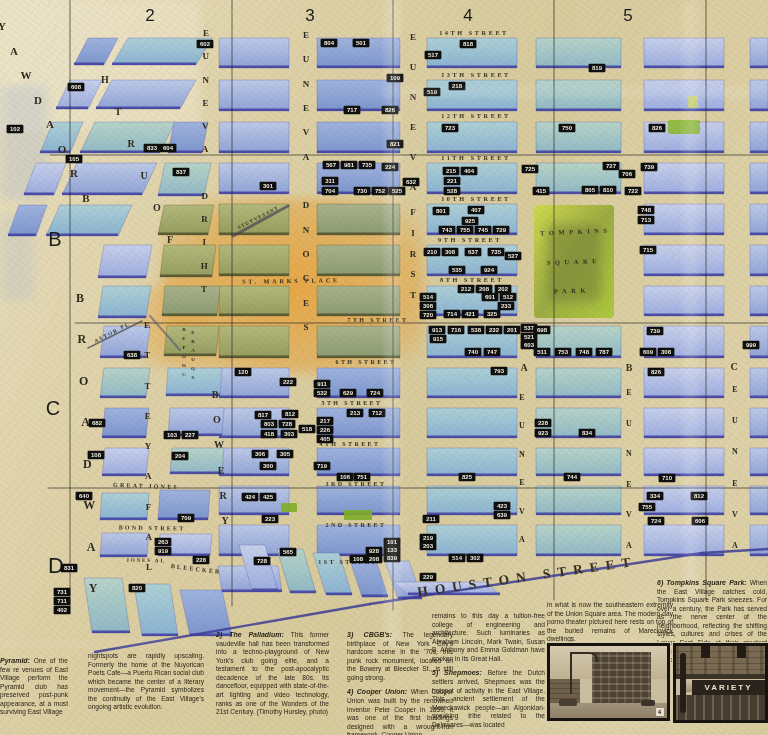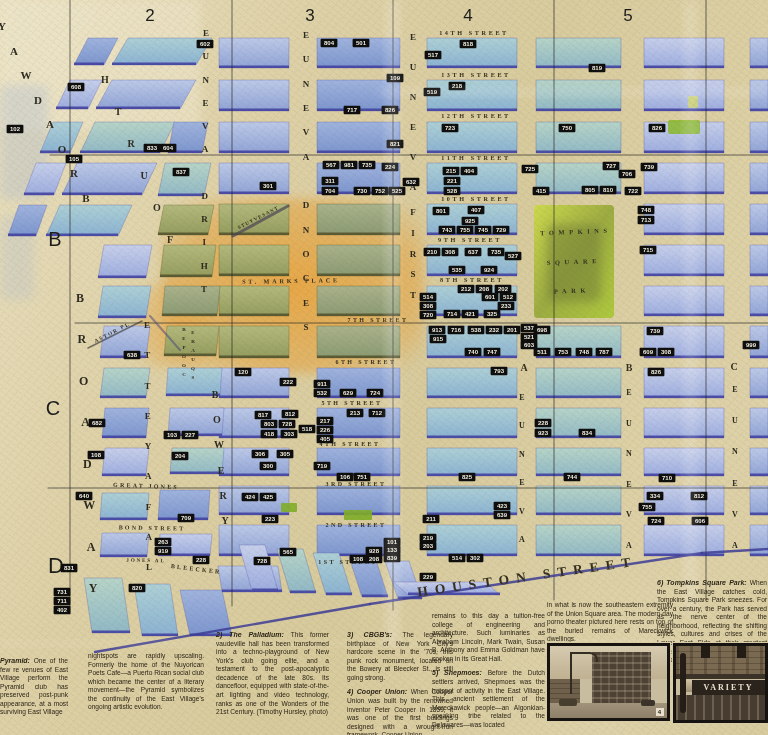--- a/index.html
+++ b/index.html
@@ -34,21 +34,21 @@
   .chip{right:3%;bottom:3%;width:8px;height:8px;background:#e8e0cc;color:#1a1510;
         font-size:6px;font-weight:bold;text-align:center;line-height:8px;}
   .facade{left:0;top:0;right:0;height:40%;background:#7b6a52;
      background-image:repeating-linear-gradient(0deg,rgba(35,25,15,.28) 0 1px,transparent 1px 6px),
                       repeating-linear-gradient(90deg,rgba(35,25,15,.25) 0 3px,transparent 3px 14px);}
   .post1{left:28%;top:0;width:9px;height:12px;background:#221c14;}
   .post2{left:68%;top:0;width:9px;height:12px;background:#221c14;}
   .cornice{left:0;top:38%;right:0;height:7%;background:#3b3327;}
   .marquee{left:18%;top:46%;right:0;height:20%;background:#2b241d;color:#e9e1cb;
            font-size:8px;font-weight:bold;letter-spacing:2px;text-align:center;line-height:16px;
-           font-family:Liberation Serif, serif;}
+           font-family:Liberation Sans, sans-serif;}
   .awning{left:8%;top:46%;width:34%;height:16%;background:linear-gradient(#cfc2a4,#9c8e73);}
   .store{left:0;bottom:0;right:0;height:34%;background:#463c2f;
      background-image:repeating-linear-gradient(90deg,rgba(220,205,175,.25) 0 2px,transparent 2px 9px);}
   .tree{left:4%;top:10%;width:6px;height:80%;background:#241e16;border-radius:3px;}
 </style>
 </head>
 <body>
 
 <div id="stage">
   <svg id="map-svg" width="768" height="735" viewBox="0 0 768 735">

